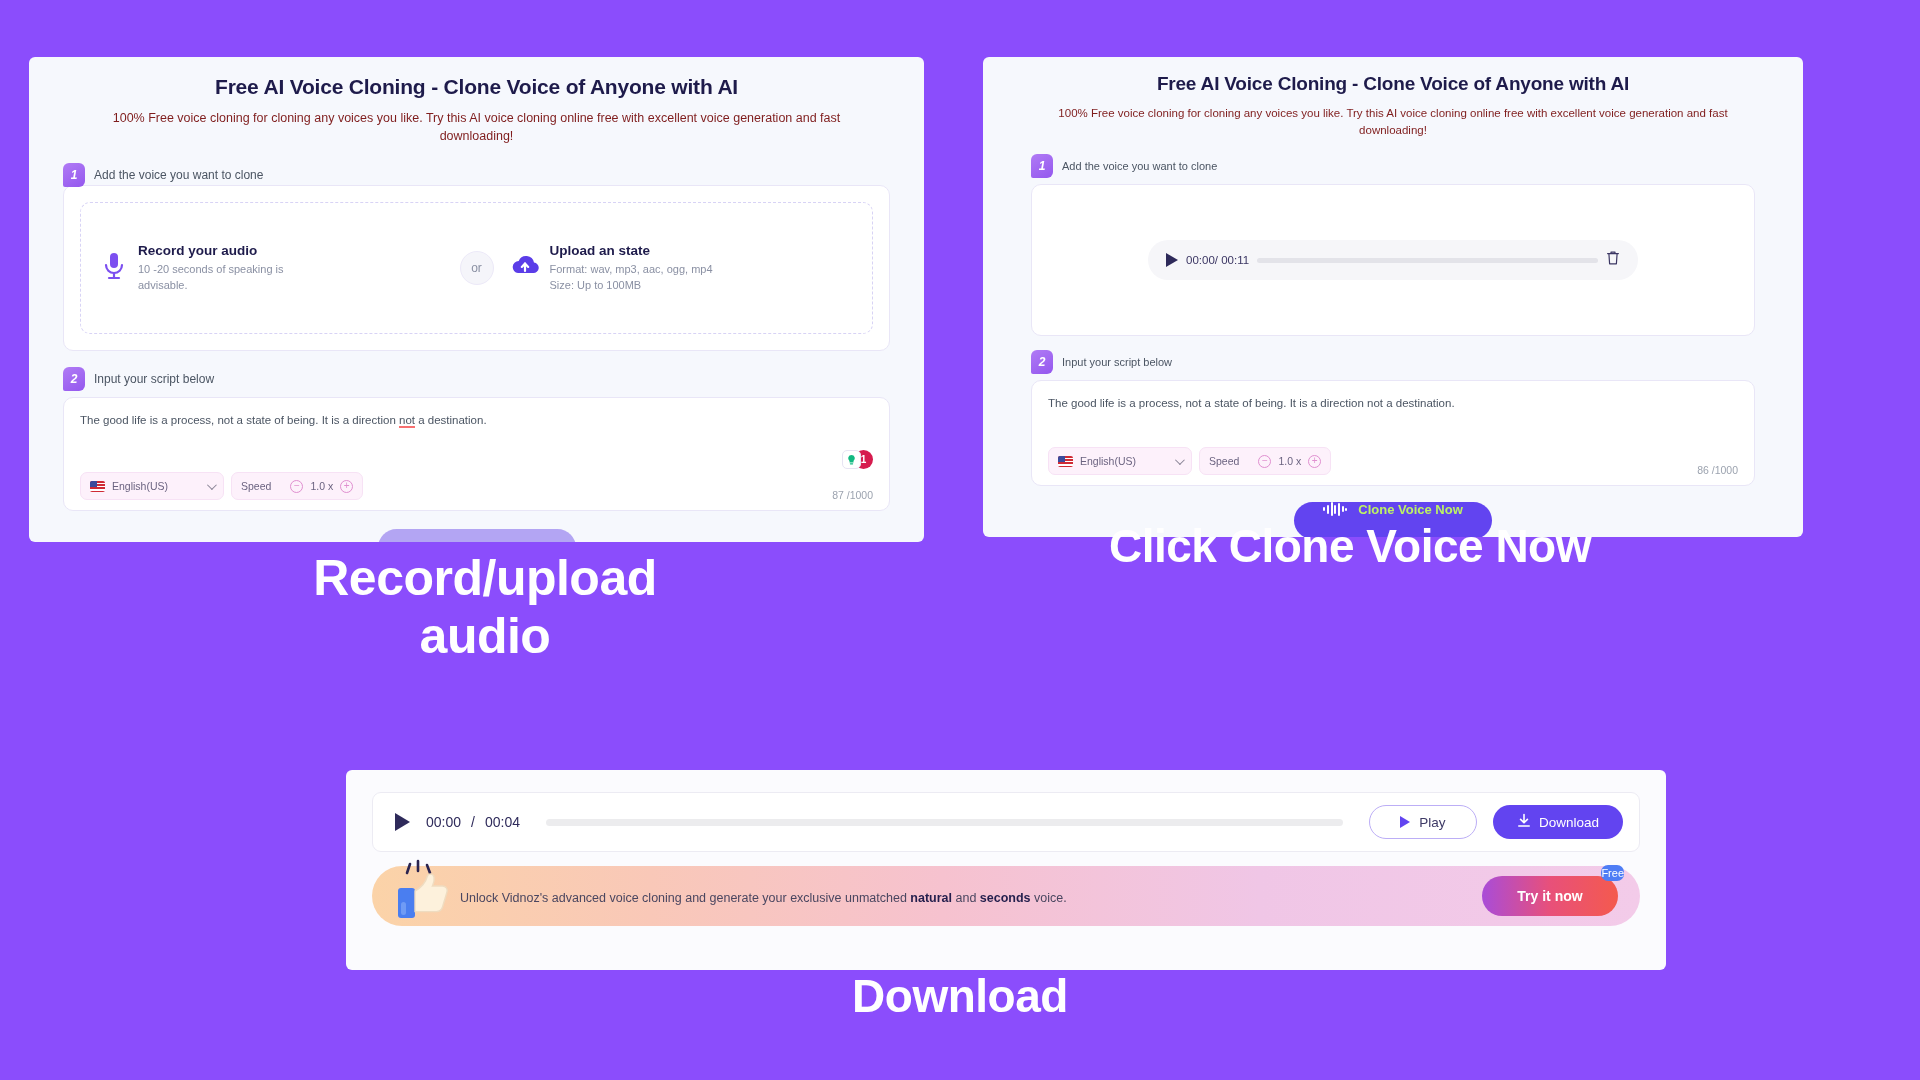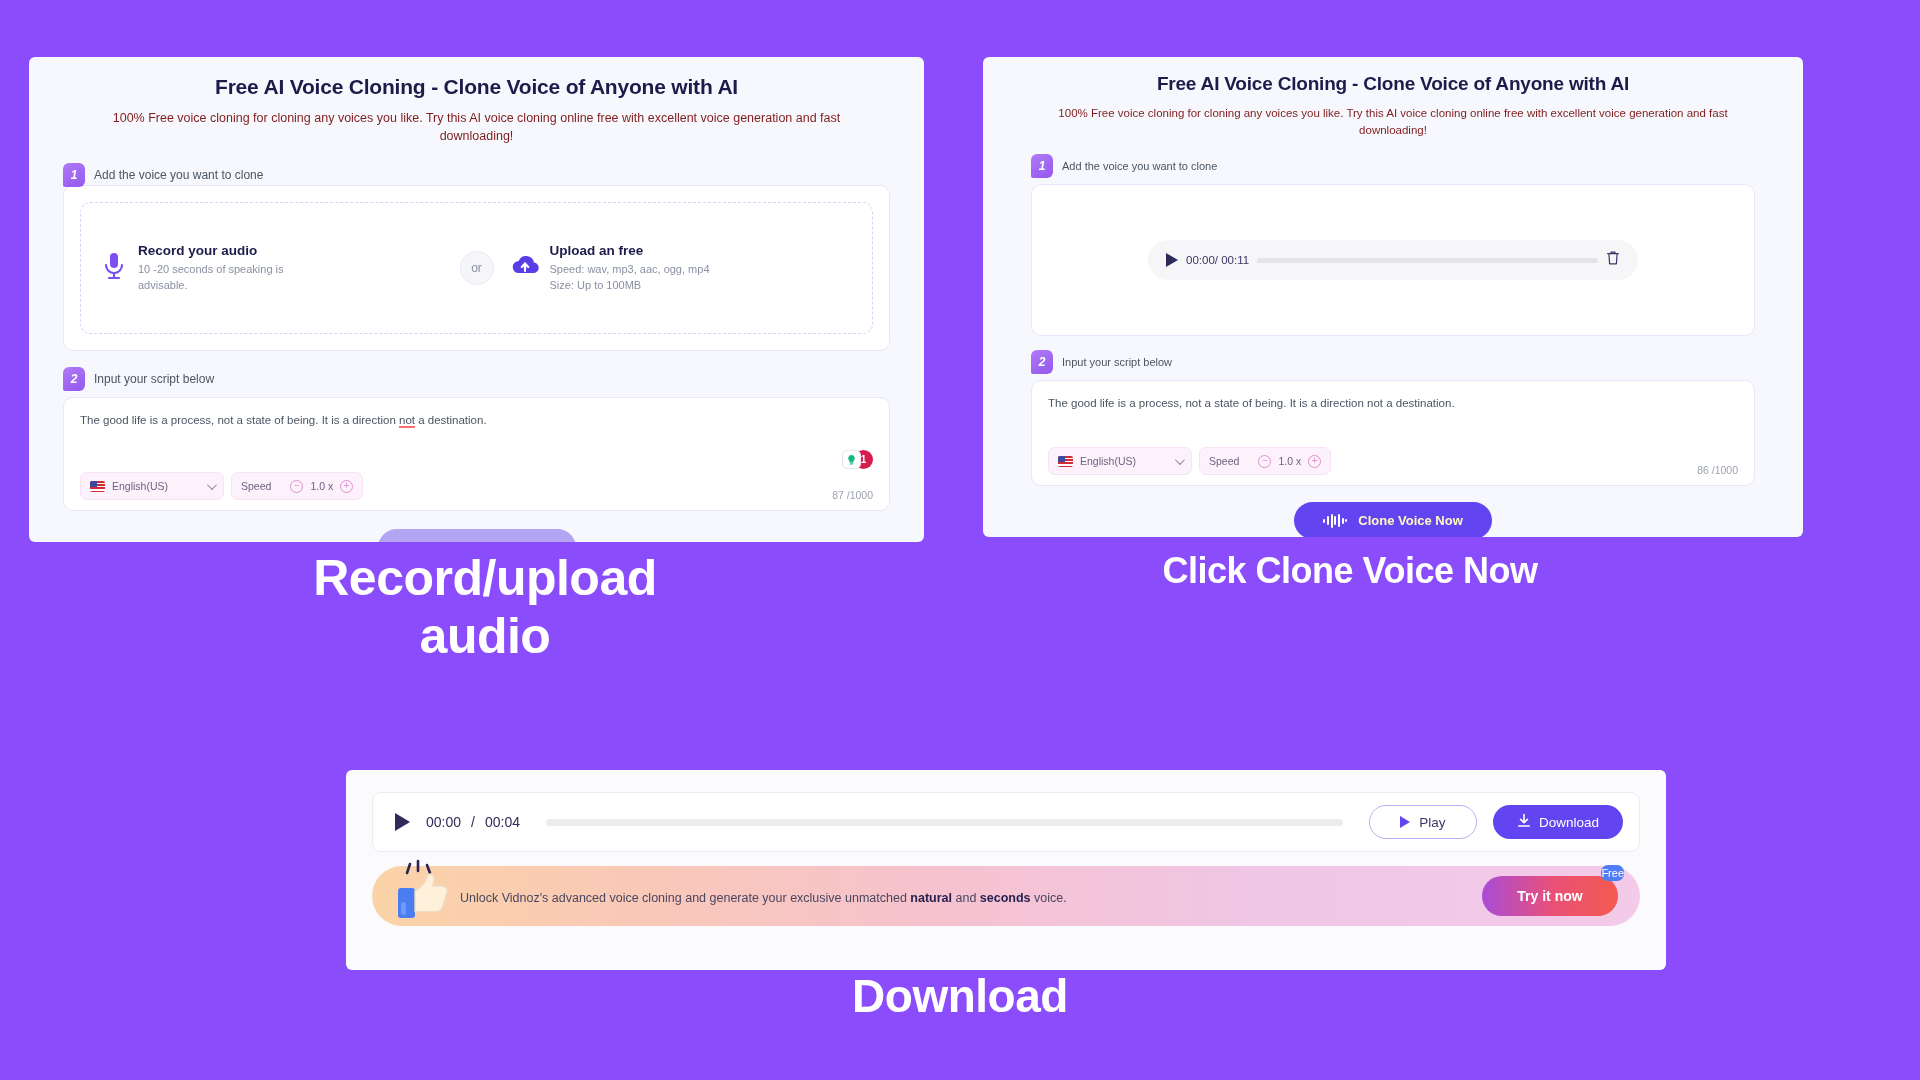--- a/index.html
+++ b/index.html
@@ -135,22 +135,22 @@
     display:flex;align-items:center;justify-content:center;
     color:#e08fd0;font-size:10px;line-height:1;cursor:pointer;
   }
   .char-count{
     position:absolute;right:16px;bottom:9px;color:#9ca3af;font-size:10.5px;
   }
 
   
   .clone-wrap{display:flex;justify-content:center;margin-top:18px;}
   .clone-btn{
-    display:flex;align-items:center;justify-content:center;gap:11px;
-    border-radius:22px;color:#fef9c3;font-weight:bold;font-size:13px;
+    display:flex;align-items:flex-start;justify-content:center;gap:11px;
+    border-radius:22px;color:#bef264;font-weight:bold;font-size:13px;
     height:37px;width:198px;cursor:pointer;border:none;
   }
   .clone-btn.disabled{background:#b3a5f3;}
   .clone-btn.active{background:#6244f0;}
   .wave{display:flex;align-items:center;gap:1.7px;height:14px;}
   .wave i{display:block;width:2px;background:#fff;border-radius:1px;}
 
   
   .caption{
     position:absolute;color:#fff;font-weight:bold;text-align:center;
@@ -242,22 +242,22 @@
         <div class="or-chip">or</div>
 
         <div class="drop right" style="padding-left:48px;">
           <span class="drop-icon">
             <svg width="28" height="24" viewBox="0 0 28 24">
               <path d="M7 19a6 6 0 0 1 .7-11.96A8 8 0 0 1 23 8.6 5.2 5.2 0 0 1 22 19z" fill="#5b3de8"></path>
               <path d="M14 17v-7M14 9.5l-3.2 3.4M14 9.5l3.2 3.4" stroke="#fff" stroke-width="2.2" fill="none" stroke-linecap="round" stroke-linejoin="round"></path>
             </svg>
           </span>
           <div>
-            <div class="drop-h">Upload an free</div>
-            <div class="drop-p">Speed: wav, mp3, aac, ogg, mp4</div>
+            <div class="drop-h">Upload an state</div>
+            <div class="drop-p">Format: wav, mp3, aac, ogg, mp4</div>
             <div class="drop-p">Size: Up to 100MB</div>
           </div>
         </div>
       </div>
     </div>
 
     <div class="step-row" style="margin-top:16px;">
       <div class="step-badge">2</div>
       <div class="step-label" style="font-size:12px;">Input your script below</div>
     </div>
@@ -368,21 +368,21 @@
         </span>
         <span>Clone Voice Now</span>
       </button>
     </div>
   </div>
 </div>
 
 <div class="caption" style="left:260px;top:550px;width:450px;font-size:50px;">
   <span>Record/upload audio</span>
 </div>
-<div class="caption" style="left:1030px;top:550px;width:640px;font-size:36px;">
+<div class="caption" style="left:1030px;top:520px;width:640px;font-size:46px;">
   <span>Click Clone Voice Now</span>
 </div>
 <div class="caption" style="left:760px;top:970px;width:400px;font-size:46px;">
   <span>Download</span>
 </div>
 
 <div class="panel" style="left:346px;top:770px;width:1320px;height:200px;background:#fbfbfe;">
   <div class="result-player">
     <span class="play-tri" style="border-left-width:15px;border-top-width:9.5px;border-bottom-width:9.5px;margin-left:6px;"></span>
     <span class="res-time">00:00</span>

